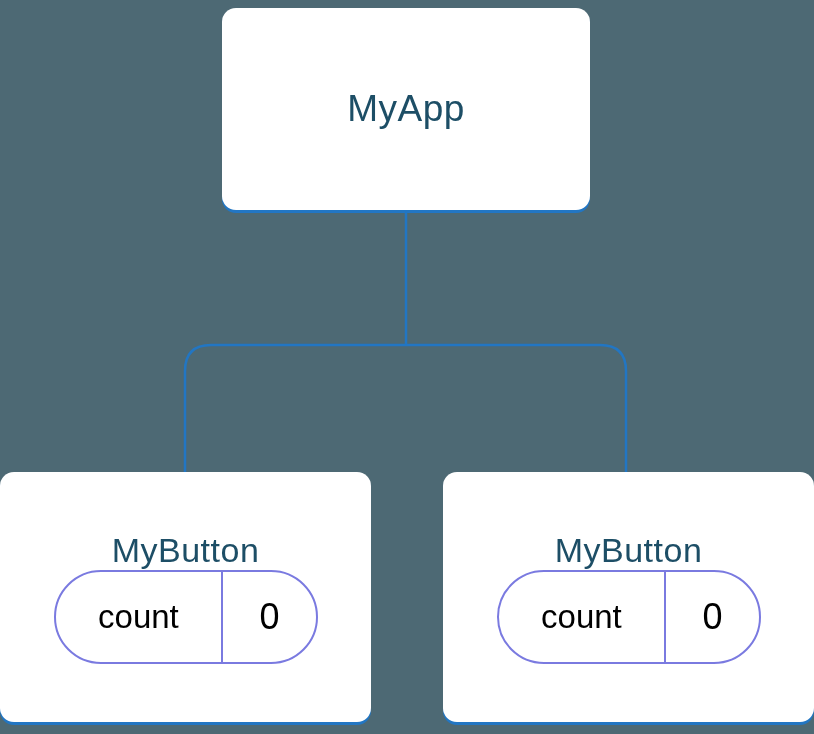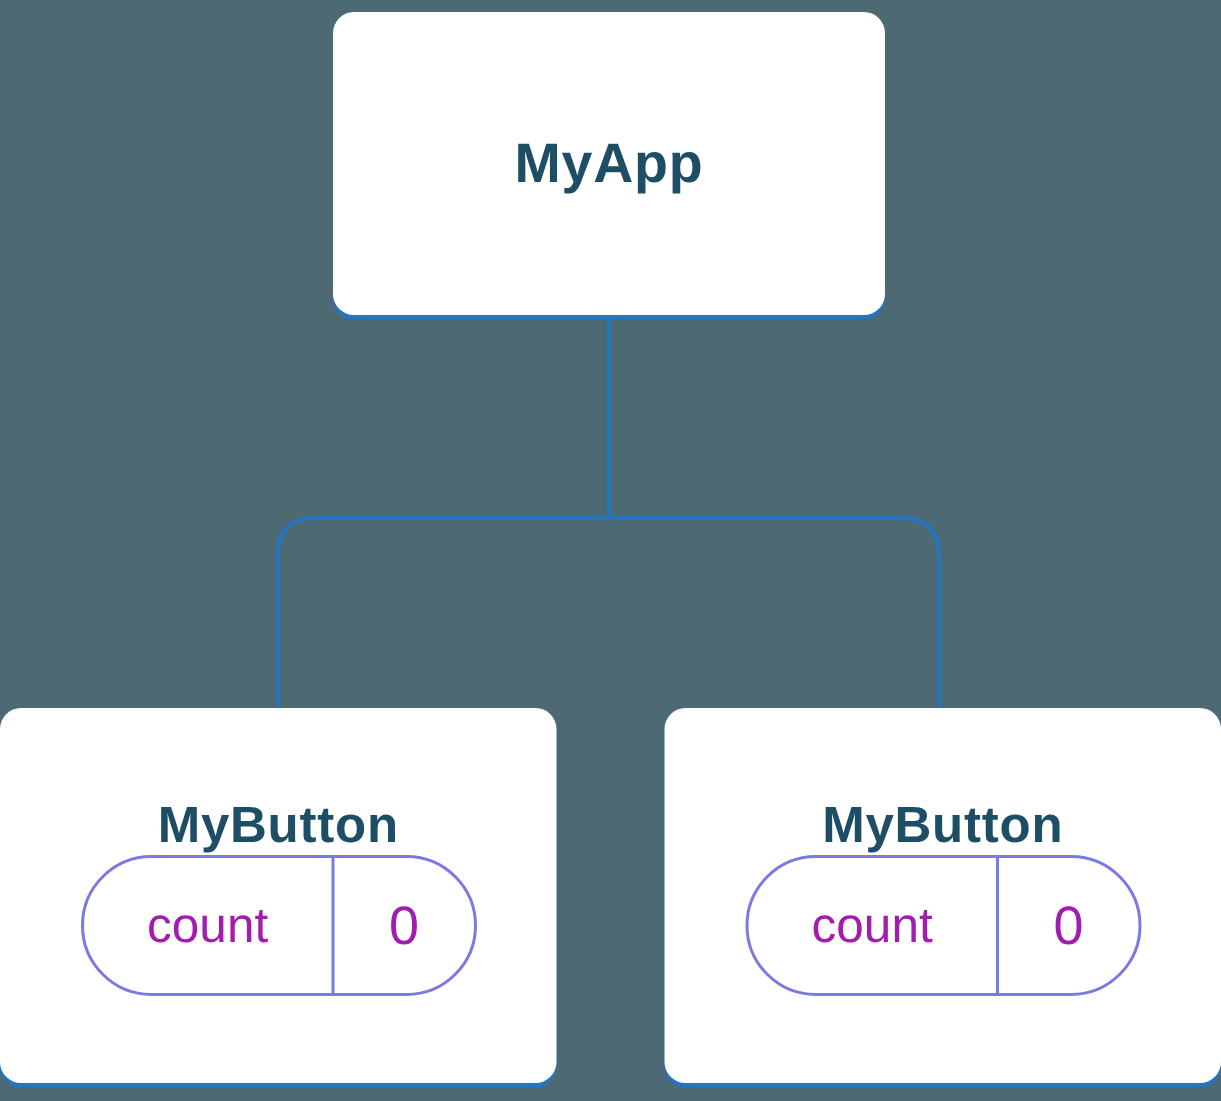--- a/index.html
+++ b/index.html
@@ -40,36 +40,36 @@
     }
     .child-card {
       top: 472px;
       width: 371px;
       height: 250px;
     }
     .child-card.left  { left: 0px; }
     .child-card.right { left: 443px; }
     .node-title {
       color: #1d4e66;
-      font-weight: bold;
+      font-weight: normal;
       font-size: 37px;
       text-align: center;
       letter-spacing: 0.5px;
     }
     .child-card .node-title {
       font-size: 34px;
     }
     .state-pill {
       width: 264px;
       height: 94px;
       border: 2px solid #7a7ae0;
       border-radius: 50px;
       display: flex;
       align-items: stretch;
-      color: #a21caf;
+      color: #000000;
       font-size: 33px;
       background: #ffffff;
       box-sizing: border-box;
     }
     .pill-key {
       flex: 1.8;
       display: flex;
       align-items: center;
       justify-content: center;
     }

